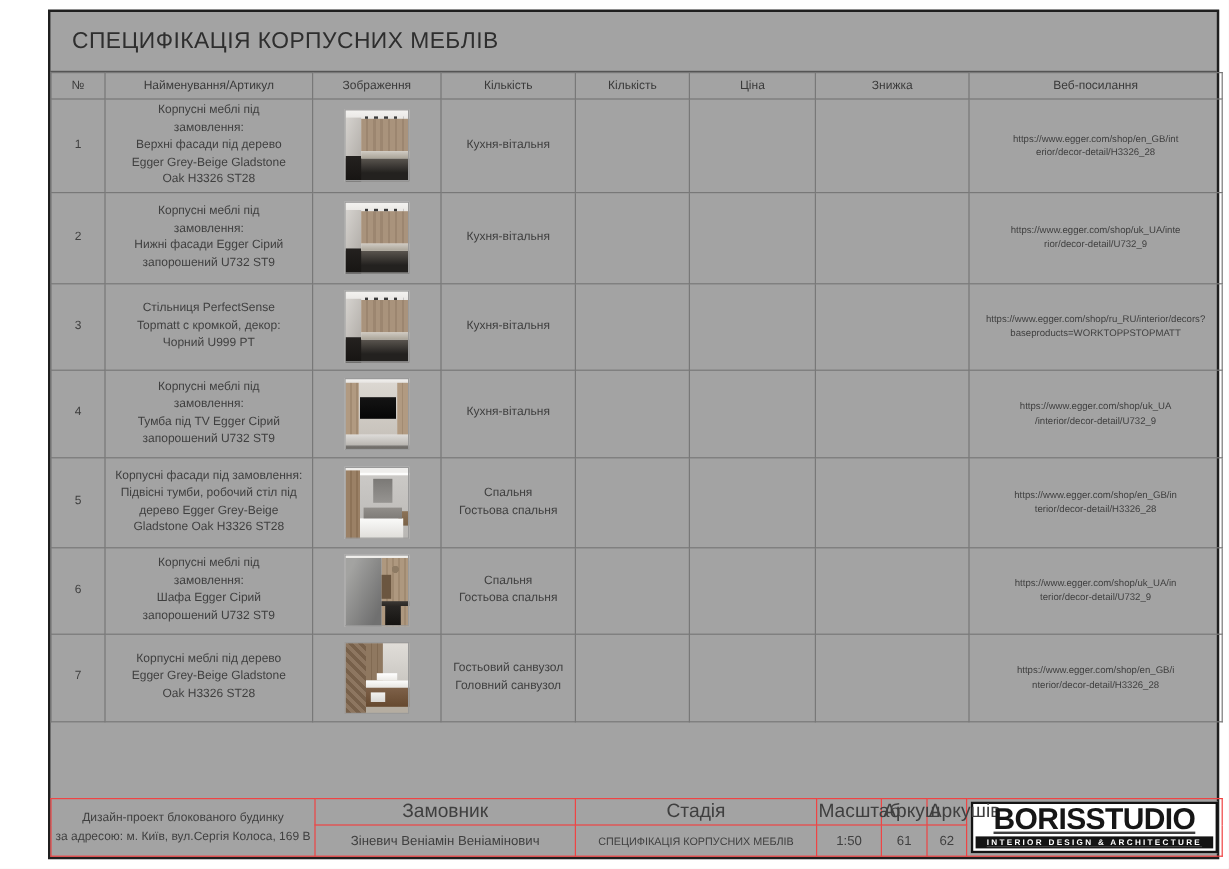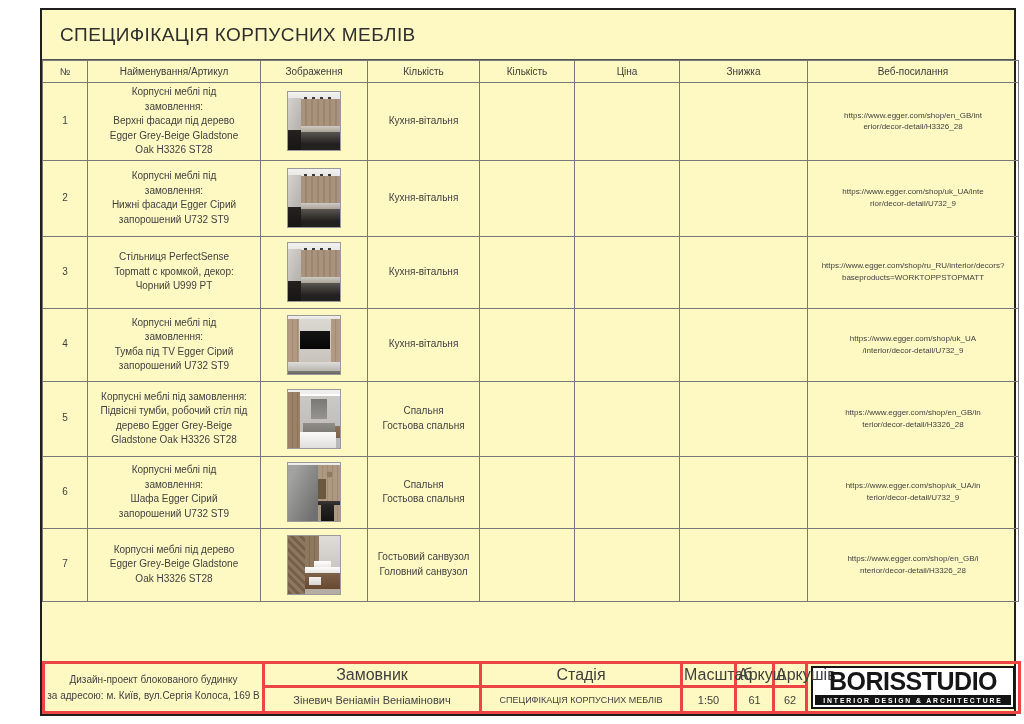--- a/index.html
+++ b/index.html
@@ -1,17 +1,17 @@
 <!DOCTYPE html>
 <html><head>
 <meta charset="utf-8">
 <style>
   html,body{margin:0;padding:0;background:#ffffff;}
   body{width:1024px;height:724px;position:relative;font-family:"Liberation Sans",sans-serif;color:#3f3f3f;overflow:hidden;}
-  .frame{position:absolute;left:40px;top:8px;width:976px;height:708px;border:2px solid #1f1f1f;box-sizing:border-box;display:flex;flex-direction:column;background:#fef9c3;}
+  .frame{position:absolute;left:40px;top:8px;width:976px;height:708px;border:2px solid #1f1f1f;box-sizing:border-box;display:flex;flex-direction:column;background:#a3a3a3;}
   .title-bar{flex:0 0 50px;border-bottom:1px solid #555;display:flex;align-items:center;padding-left:18px;box-sizing:border-box;}
   .title{font-size:19px;letter-spacing:.4px;color:#2e2e2e;}
   table{border-collapse:collapse;width:100%;table-layout:fixed;}
   .spec-table th,.spec-table td{border:1px solid #787878;box-sizing:border-box;}
   .spec-table thead th{height:22px;font-weight:normal;font-size:10px;color:#3a3a3a;}
   .spec-table td{font-size:10px;text-align:center;vertical-align:middle;white-space:pre-line;line-height:1.45;padding:2px;overflow:hidden;}
   #spec-rows tr:nth-child(1){height:70px;}
   #spec-rows tr:nth-child(2){height:76px;}
   #spec-rows tr:nth-child(3){height:72px;}
   #spec-rows tr:nth-child(4){height:73px;}
@@ -56,26 +56,26 @@
     linear-gradient(#f2f1ef,#e8e6e3) 0 0/54px 4px,#e8e6e3;background-repeat:no-repeat;}
   .bathroom-vanity{background:
     linear-gradient(#ffffff,#eceae6) 26px 25px/17px 6px,
     linear-gradient(#fdfdfc,#e7e5e1) 17px 31px/37px 6px,
     linear-gradient(#f3f2f0,#d9d7d3) 21px 41px/12px 8px,
     linear-gradient(#7e6149,#66492f) 17px 37px/37px 16px,
     repeating-linear-gradient(45deg,#8d7660 0 3px,#77604a 3px 6px) 0 0/17px 62px,
     repeating-linear-gradient(90deg,#8f7860 0 4px,#816a52 4px 5px) 17px 0/14px 31px,
     linear-gradient(#e0ddd8,#cbc8c3) 31px 0/23px 31px,#b5ada1;background-repeat:no-repeat;}
   
-  .footer-table td{border:3px solid #ef4444;box-sizing:border-box;text-align:center;vertical-align:middle;margin-left:48px;}
+  .footer-table td{border:1px solid #ef4444;box-sizing:border-box;text-align:center;vertical-align:middle;margin-left:48px;}
   .footer-table .flabel{height:20px;font-size:16px;}
   .footer-table .fvalue{height:24px;font-size:11px;}
   .footer-table .project{font-size:10px;line-height:1.55;white-space:pre-line;}
   .footer-table .stagev{font-size:9px;}
-  .logo-cell{padding:0;}
+  .logo-cell{padding:0;text-decoration:underline;}
   .logo-box{margin:2px 3px;border:2px solid #141414;padding:1px 2px 2px;background:#fff;}
   .logo-text{font-size:25px;font-weight:bold;letter-spacing:-.5px;text-align:center;color:#161616;line-height:1;}
   .logo-bar{margin-top:1px;background:#141414;color:#ffffff;font-size:6.8px;font-weight:bold;letter-spacing:1.9px;text-align:center;padding:2px 0 1px;white-space:nowrap;}
 </style>
 </head>
 <body>
 
 <div class="frame">
 
   <div class="title-bar">
@@ -157,21 +157,21 @@
           <td><div class="thumb tv-unit"></div></td>
           <td>Кухня-вітальня</td>
           <td></td>
           <td></td>
           <td></td>
           <td class="url">https://www.egger.com/shop/uk_UA
 /interior/decor-detail/U732_9</td>
         </tr>
         <tr>
           <td>5</td>
-          <td>Корпусні меблі під замовлення:
+          <td>Корпусні фасади під замовлення:
 Підвісні тумби, робочий стіл під
 дерево  Egger Grey-Beige
 Gladstone Oak H3326 ST28</td>
           <td><div class="thumb bedroom"></div></td>
           <td>Спальня
 Гостьова спальня</td>
           <td></td>
           <td></td>
           <td></td>
           <td class="url">https://www.egger.com/shop/en_GB/in

